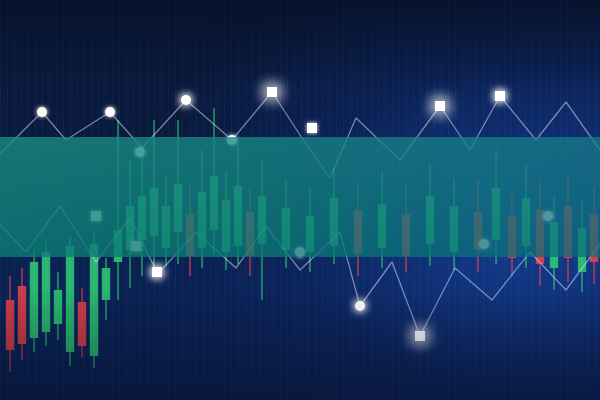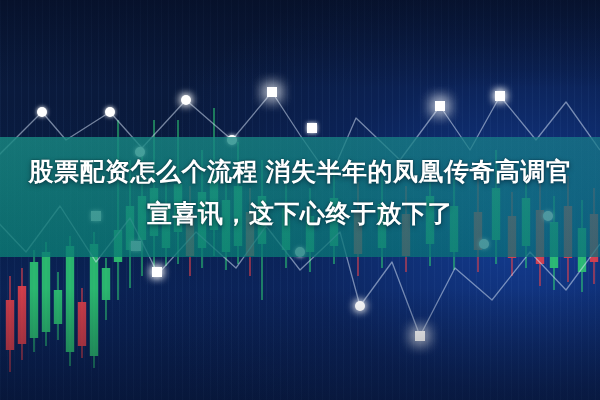--- a/index.html
+++ b/index.html
@@ -283,18 +283,14 @@
         <rect x="415" y="331" width="10" height="10" fill="#ffffff" filter="url(#glow-high)"></rect>
         <circle cx="484" cy="244" r="5" fill="#ffffff" filter="url(#glow-low)"></circle>
         <circle cx="548" cy="216" r="5" fill="#ffffff" filter="url(#glow-low)"></circle>
       </g>
   </svg>
 
   <div class="bg-vignette"></div>
 
   <div class="teal-band"></div>
 
-  <div class="headline">
-    <span class="ln">股票配资怎么个流程 消失半年的凤凰传奇高调官</span>
-    <span class="ln">宣喜讯，这下心终于放下了</span>
-  </div>
 
 </div>
 
 </body></html>

